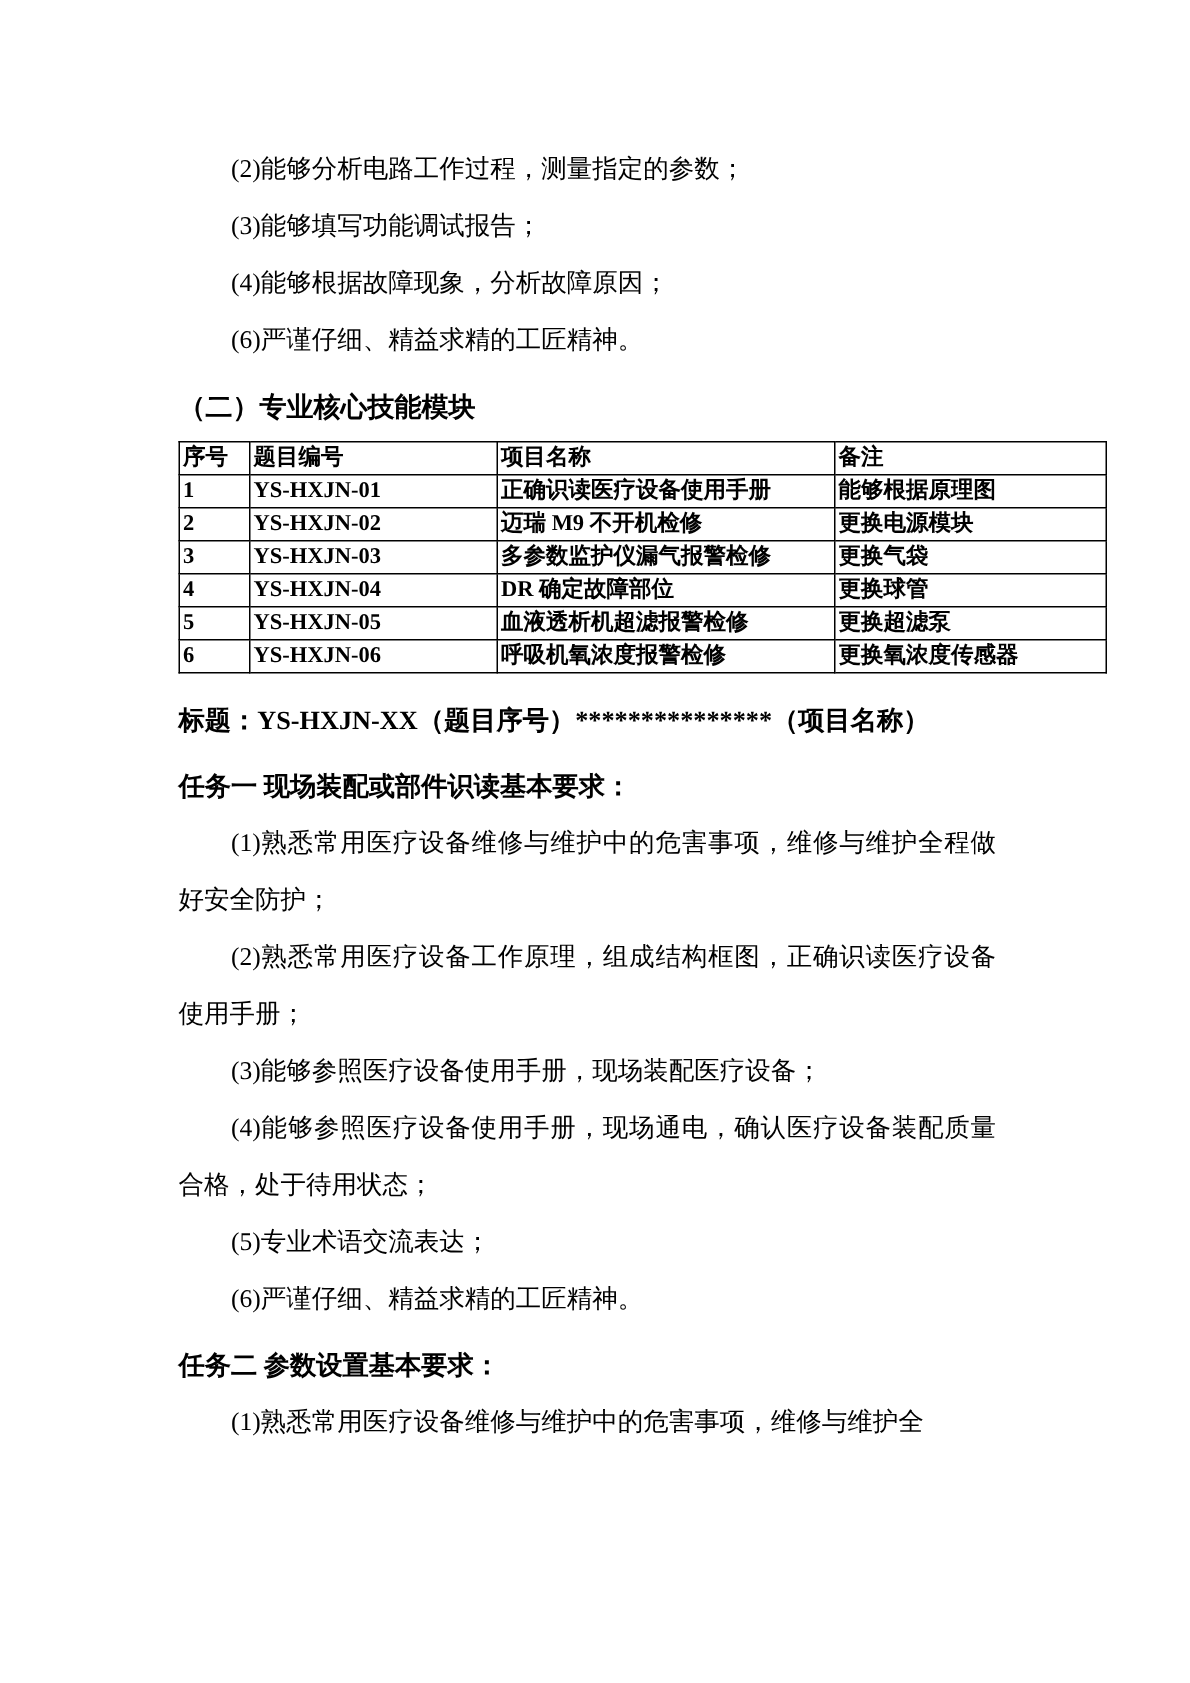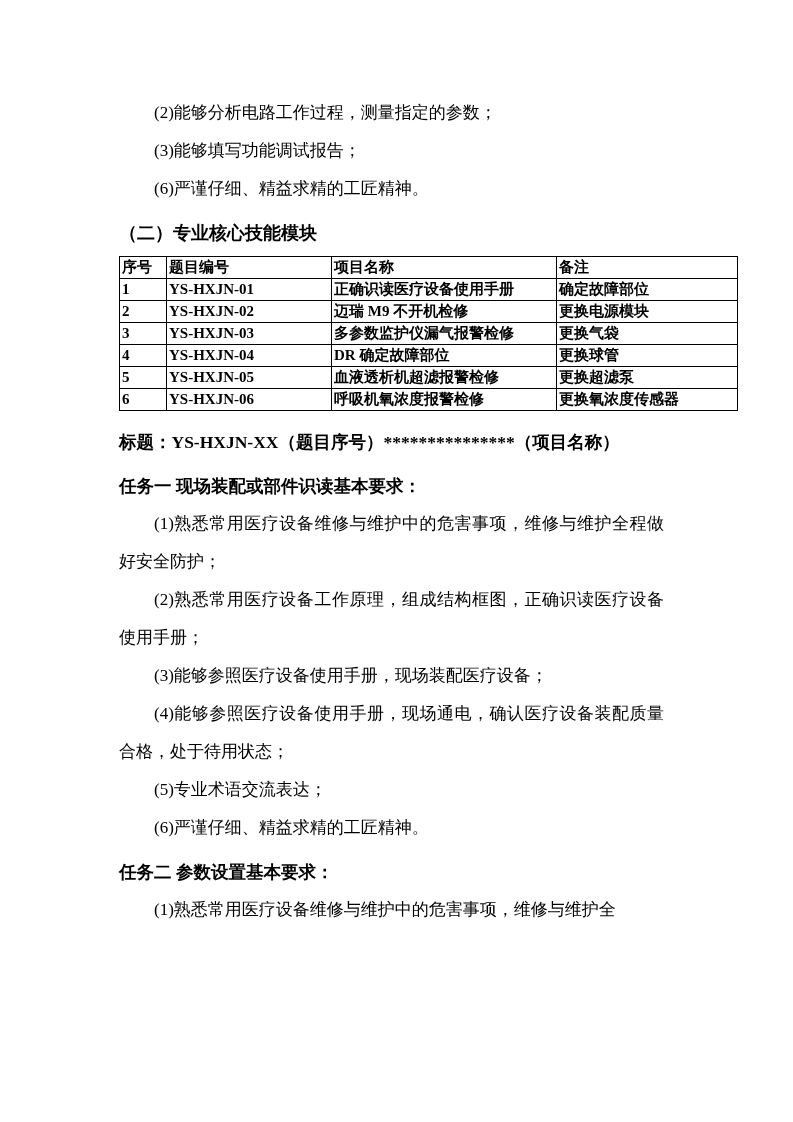--- a/index.html
+++ b/index.html
@@ -67,20 +67,21 @@
     white-space: nowrap;
   }
 </style>
 </head>
 <body>
 
 <div class="page">
 
   <p class="body-para">(2)能够分析电路工作过程，测量指定的参数；</p>
   <p class="body-para">(3)能够填写功能调试报告；</p>
+  <p class="body-para">(4)能够根据故障现象，分析故障原因；</p>
   <p class="body-para">(6)严谨仔细、精益求精的工匠精神。</p>
 
   <p class="section-heading">（二）专业核心技能模块</p>
 
   <table class="skills">
     <colgroup>
       <col style="width:47px">
       <col style="width:165px">
       <col style="width:225px">
       <col style="width:181px">
@@ -91,21 +92,21 @@
         <th>题目编号</th>
         <th>项目名称</th>
         <th>备注</th>
       </tr>
     </thead>
     <tbody>
       <tr>
         <td>1</td>
         <td>YS-HXJN-01</td>
         <td>正确识读医疗设备使用手册</td>
-        <td>确定故障部位</td>
+        <td>能够根据原理图</td>
       </tr>
       <tr>
         <td>2</td>
         <td>YS-HXJN-02</td>
         <td>迈瑞 M9 不开机检修</td>
         <td>更换电源模块</td>
       </tr>
       <tr>
         <td>3</td>
         <td>YS-HXJN-03</td>

